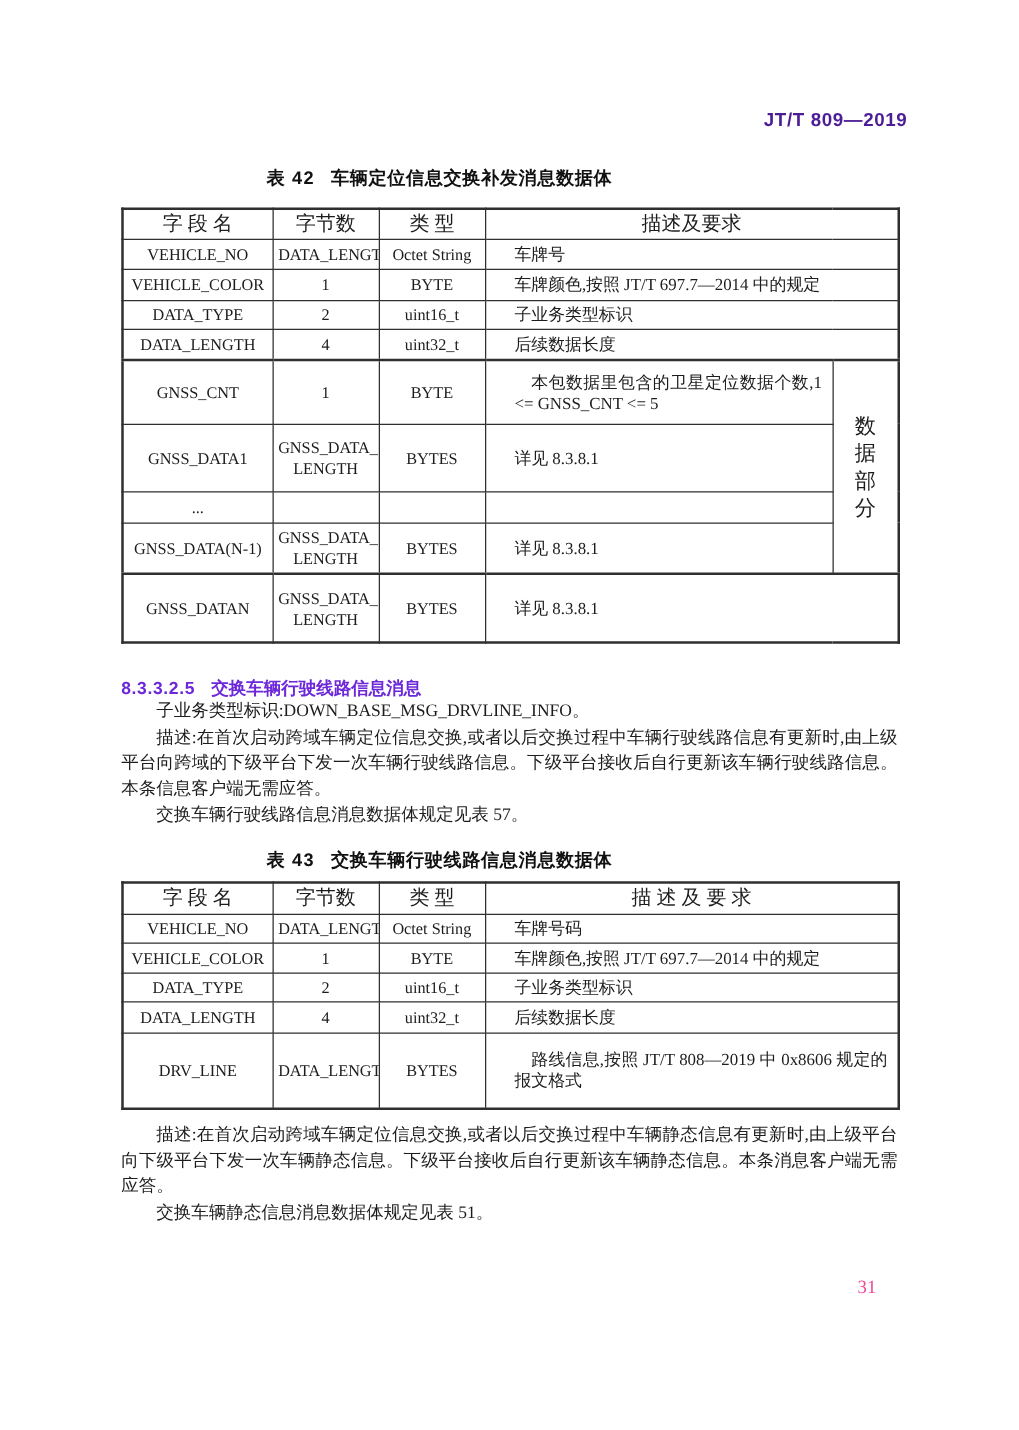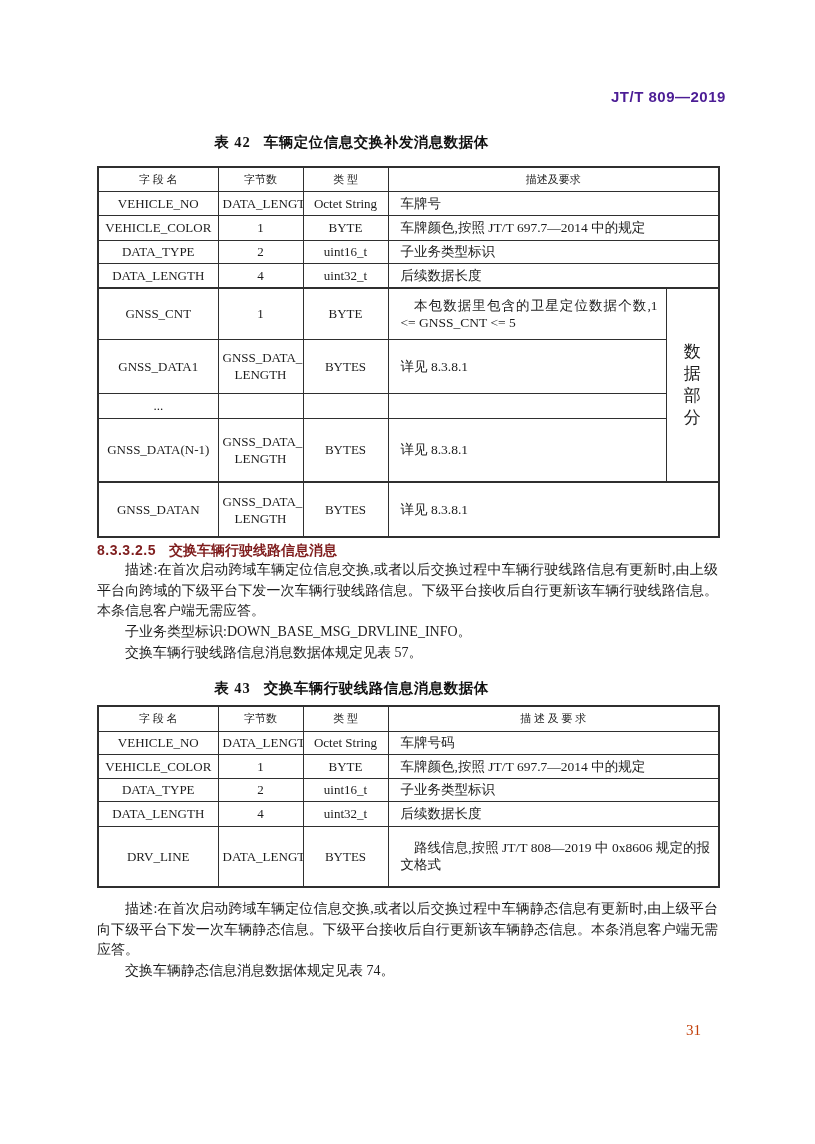--- a/index.html
+++ b/index.html
@@ -18,21 +18,21 @@
     font-family:"Liberation Sans", sans-serif;
     font-weight:bold; font-size:15px; letter-spacing:0.5px;
     color:#4c1d95;
   }
 
   
   .caption {
     position:absolute; left:97px; width:621px;
     box-sizing:border-box; padding-right:112px;
     text-align:center;
-    font-family:Liberation Serif, serif;
+    font-family:Liberation Sans, sans-serif;
     font-weight:bold; font-size:14.5px; color:#111;
     white-space:nowrap;
   }
   #t42-caption { top:133px; }
   #t43-caption { top:679px; }
   .caption .cap-label { margin-right:13px; letter-spacing:1px; }
   .caption .cap-title { letter-spacing:0.5px; }
 
   
   table {
@@ -44,49 +44,49 @@
   #table43 { top:705px; width:621px; }
   th, td {
     border:1px solid #2f2f2f;
     text-align:center; vertical-align:middle;
     font-size:13px; font-weight:normal;
     padding:2px 4px; box-sizing:border-box;
     line-height:17px;
     color:#1c1c1c;
     overflow:hidden;
   }
-  th { font-size:11px; }
+  th { font-size:16px; }
   td.bytes { white-space:pre-line; }
   td.desc {
-    text-align:left; padding-left:12px; padding-right:8px;
+    text-align:left; padding-left:23px; padding-right:8px;
     font-size:13.5px;
   }
   td.desc.indent { text-indent:1em; text-align:justify; }
   td.group {
     font-size:17px; padding:2px 9px; line-height:22px;
   }
   tr.sep > td { border-top-width:2px; }
 
   
   .section { position:absolute; left:97px; width:621px; }
   #sec1 { top:541px; }
   #sec2 { top:899px; }
   .sec-heading {
     font-family:"Liberation Sans", sans-serif;
-    font-weight:bold; font-size:14px; line-height:19px; color:#7f1d1d;
+    font-weight:bold; font-size:14px; line-height:19px; color:#6d28d9;
   }
   .sec-heading .sec-num { margin-right:13px; letter-spacing:0.5px; }
   .section p {
     margin:0; font-size:14px; line-height:20.7px;
     text-indent:2em; text-align:justify; color:#1c1c1c;
   }
 
   #page-number {
     position:absolute; top:1022px; left:686px;
-    font-size:15px; color:#c2410c;
+    font-size:15px; color:#ec4899;
   }
 </style>
 </head>
 <body>
 
 <div id="doc-number">JT/T 809—2019</div>
 
 <div id="t42-caption" class="caption">
   <span class="cap-label">表 42</span><span class="cap-title">车辆定位信息交换补发消息数据体</span>
 </div>
@@ -143,43 +143,43 @@
 LENGTH</td>
     <td>BYTES</td>
     <td class="desc">详见 8.3.8.1</td>
   </tr>
   <tr style="height:25px">
     <td>...</td>
     <td class="bytes"></td>
     <td></td>
     <td class="desc"></td>
   </tr>
-  <tr style="height:64px">
+  <tr style="height:41px">
     <td>GNSS_DATA(N-1)</td>
     <td class="bytes">GNSS_DATA_
 LENGTH</td>
     <td>BYTES</td>
     <td class="desc">详见 8.3.8.1</td>
   </tr>
   <tr class="sep" style="height:55px">
     <td>GNSS_DATAN</td>
     <td class="bytes">GNSS_DATA_
 LENGTH</td>
     <td>BYTES</td>
     <td class="desc" colspan="2">详见 8.3.8.1</td>
   </tr>
 </tbody>
   </table>
 
 <div id="sec1" class="section">
   <div class="sec-heading">
     <span class="sec-num">8.3.3.2.5</span><span>交换车辆行驶线路信息消息</span>
   </div>
+  <p>子业务类型标识:DOWN_BASE_MSG_DRVLINE_INFO。</p>
   <p>描述:在首次启动跨域车辆定位信息交换,或者以后交换过程中车辆行驶线路信息有更新时,由上级平台向跨域的下级平台下发一次车辆行驶线路信息。下级平台接收后自行更新该车辆行驶线路信息。本条信息客户端无需应答。</p>
-  <p>子业务类型标识:DOWN_BASE_MSG_DRVLINE_INFO。</p>
   <p>交换车辆行驶线路信息消息数据体规定见表 57。</p>
 </div>
 
 <div id="t43-caption" class="caption">
   <span class="cap-label">表 43</span><span class="cap-title">交换车辆行驶线路信息消息数据体</span>
 </div>
 
 <table id="table43">
   <colgroup>
     <col style="width:120px">
@@ -222,16 +222,16 @@
     <td>DRV_LINE</td>
     <td class="bytes">DATA_LENGTH</td>
     <td>BYTES</td>
     <td class="desc indent">路线信息,按照 JT/T 808—2019 中 0x8606 规定的报文格式</td>
   </tr>
 </tbody>
   </table>
 
 <div id="sec2" class="section">
   <p>描述:在首次启动跨域车辆定位信息交换,或者以后交换过程中车辆静态信息有更新时,由上级平台向下级平台下发一次车辆静态信息。下级平台接收后自行更新该车辆静态信息。本条消息客户端无需应答。</p>
-  <p>交换车辆静态信息消息数据体规定见表 74。</p>
+  <p>交换车辆静态信息消息数据体规定见表 51。</p>
 </div>
 
 <div id="page-number">31</div>
 
 </body></html>

